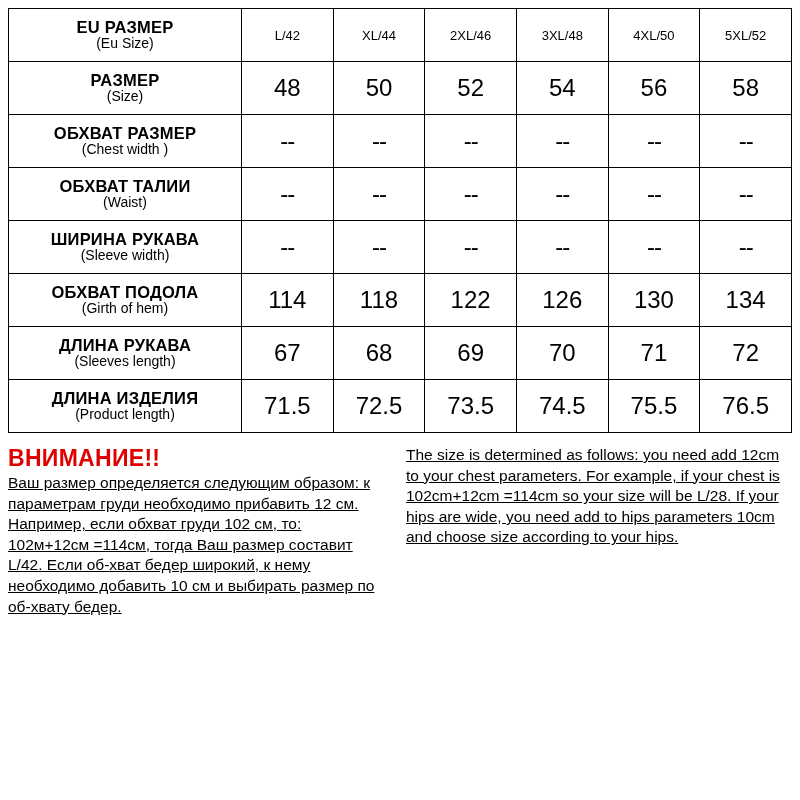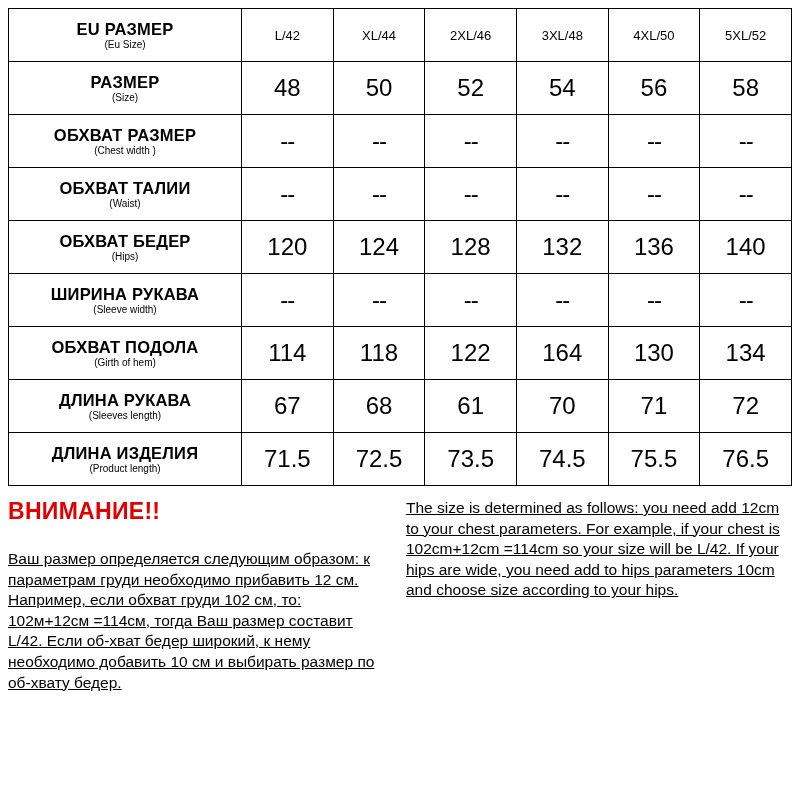--- a/index.html
+++ b/index.html
@@ -39,21 +39,21 @@
     line-height: 1.12;
   }
   .label-ru {
     font-weight: bold;
     font-size: 16.5px;
     letter-spacing: 0.2px;
     white-space: nowrap;
   }
   .label-en {
     font-weight: normal;
-    font-size: 10px;
+    font-size: 14px;
     white-space: nowrap;
   }
   td.value-cell {
     font-size: 24px;
     font-weight: normal;
   }
   td.head-cell {
     font-size: 13px;
   }
   .dash {
@@ -72,21 +72,21 @@
     padding-right: 18px;
   }
   .note-col.right {
     padding-left: 6px;
     padding-right: 6px;
   }
   .note-title {
     color: #e00000;
     font-weight: bold;
     font-size: 23px;
-    margin: 0 0 24px 0;
+    margin: 0 0 1px 0;
     letter-spacing: 0.3px;
   }
   .note-body {
     font-size: 15.5px;
     line-height: 1.33;
     margin: 0;
     text-align: left;
     text-decoration: underline;
   }
 </style>
@@ -142,32 +142,20 @@
           <div class="label-en">(Waist)</div>
         </td>
         <td class="value-cell dash">--</td>
         <td class="value-cell dash">--</td>
         <td class="value-cell dash">--</td>
         <td class="value-cell dash">--</td>
         <td class="value-cell dash">--</td>
         <td class="value-cell dash">--</td>
       </tr>
 
-      <tr>
-        <td class="label-cell">
-          <div class="label-ru">ОБХВАТ БЕДЕР</div>
-          <div class="label-en">(Hips)</div>
-        </td>
-        <td class="value-cell">120</td>
-        <td class="value-cell">124</td>
-        <td class="value-cell">128</td>
-        <td class="value-cell">132</td>
-        <td class="value-cell">136</td>
-        <td class="value-cell">140</td>
-      </tr>
 
       <tr>
         <td class="label-cell">
           <div class="label-ru">ШИРИНА РУКАВА</div>
           <div class="label-en">(Sleeve width)</div>
         </td>
         <td class="value-cell dash">--</td>
         <td class="value-cell dash">--</td>
         <td class="value-cell dash">--</td>
         <td class="value-cell dash">--</td>
@@ -176,33 +164,33 @@
       </tr>
 
       <tr>
         <td class="label-cell">
           <div class="label-ru">ОБХВАТ ПОДОЛА</div>
           <div class="label-en">(Girth of hem)</div>
         </td>
         <td class="value-cell">114</td>
         <td class="value-cell">118</td>
         <td class="value-cell">122</td>
-        <td class="value-cell">164</td>
+        <td class="value-cell">126</td>
         <td class="value-cell">130</td>
         <td class="value-cell">134</td>
       </tr>
 
       <tr>
         <td class="label-cell">
           <div class="label-ru">ДЛИНА РУКАВА</div>
           <div class="label-en">(Sleeves length)</div>
         </td>
         <td class="value-cell">67</td>
         <td class="value-cell">68</td>
-        <td class="value-cell">61</td>
+        <td class="value-cell">69</td>
         <td class="value-cell">70</td>
         <td class="value-cell">71</td>
         <td class="value-cell">72</td>
       </tr>
 
       <tr>
         <td class="label-cell">
           <div class="label-ru">ДЛИНА ИЗДЕЛИЯ</div>
           <div class="label-en">(Product length)</div>
         </td>
@@ -215,17 +203,17 @@
       </tr>
     </tbody>
   </table>
 
   <div class="notes">
     <div class="note-col left">
       <p class="note-title">ВНИМАНИЕ!!</p>
       <p class="note-body">Ваш размер определяется следующим образом: к параметрам груди необходимо прибавить 12 см. Например, если обхват груди  102 см, то: 102м+12см =114см, тогда Ваш размер составит L/42. Если об-хват бедер широкий, к нему необходимо добавить 10 см и выбирать размер по об-хвату бедер.</p>
     </div>
     <div class="note-col right">
-      <p class="note-body">The size is determined as follows: you need add 12cm to your chest parameters. For example, if your chest is 102cm+12cm =114cm so your size will be L/42. If your hips are wide, you need add to hips parameters 10cm and choose size according to your hips.</p>
+      <p class="note-body">The size is determined as follows: you need add 12cm to your chest parameters. For example, if your chest is 102cm+12cm =114cm so your size will be L/28. If your hips are wide, you need add to hips parameters 10cm and choose size according to your hips.</p>
     </div>
   </div>
 
 </div>
 
 </body></html>

